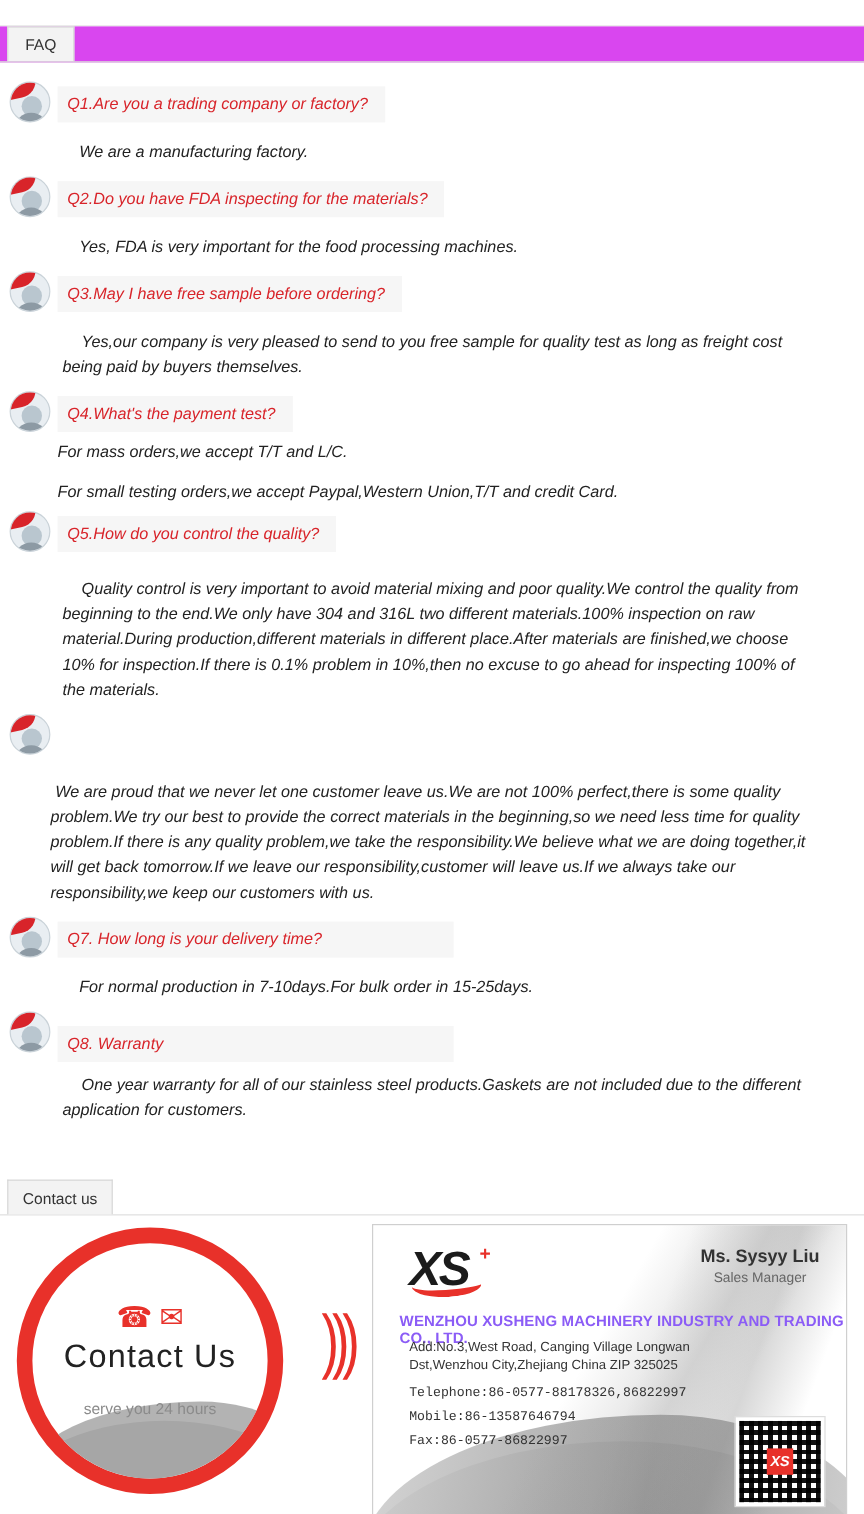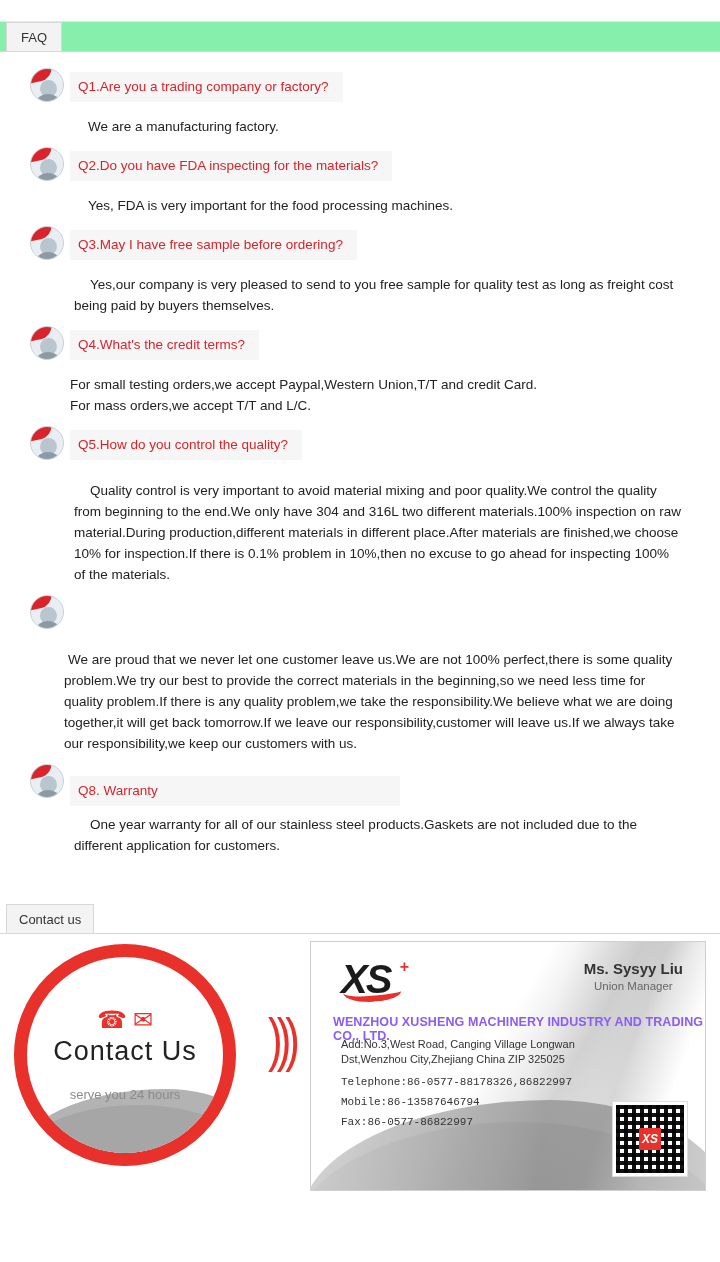--- a/index.html
+++ b/index.html
@@ -19,39 +19,40 @@
   
   .top-strip {
     height: 22px;
     background: #ffffff;
     border-bottom: 1px solid #e6e6e6;
   }
   .tab-bar {
     height: 30px;
     border-bottom: 1px solid #d8d8d8;
     position: relative;
-    background: #86efac;
+    background: #d946ef;
   }
   .tab {
     position: absolute;
     left: 6px;
     top: 0;
     height: 29px;
     line-height: 29px;
     padding: 0 14px;
     background: #f3f3f3;
     border: 1px solid #d8d8d8;
     border-bottom: none;
     font-size: 13px;
     color: #333;
   }
 
   
   .faq-wrap {
-    padding: 16px 14px 0 30px;
+    padding: 16px 14px 0 8px;
+    font-style: italic;
   }
   .faq-item {
     position: relative;
     margin-bottom: 6px;
   }
   .q-row {
     position: relative;
     min-height: 40px;
     padding-left: 40px;
   }
@@ -396,24 +397,24 @@
       <div class="a-block">Yes,our company is very pleased to send to you free sample for quality test as long as freight cost being paid by buyers themselves.</div>
     </div>
 
     <div class="faq-item">
       <div class="q-row">
         <div class="avatar">
           <div class="hat"></div>
             <div class="face"></div>
             <div class="body"></div>
         </div>
-        <div class="q-text">Q4.What's the credit terms?</div>
-      </div>
+        <div class="q-text">Q4.What's the payment test?</div>
+      </div>
+      <div class="a-text no-indent" style="padding-top:0;">For mass orders,we accept T/T and L/C.</div>
       <div class="a-text no-indent" style="padding-bottom:0;">For small testing orders,we accept Paypal,Western Union,T/T and credit Card.</div>
-      <div class="a-text no-indent" style="padding-top:0;">For mass orders,we accept T/T and L/C.</div>
     </div>
 
     <div class="faq-item">
       <div class="q-row">
         <div class="avatar">
           <div class="hat"></div>
             <div class="face"></div>
             <div class="body"></div>
         </div>
         <div class="q-text">Q5.How do you control the quality?</div>
@@ -425,20 +426,31 @@
       <div class="q-row">
         <div class="avatar">
           <div class="hat"></div>
             <div class="face"></div>
             <div class="body"></div>
         </div>
       </div>
       <div class="a-block tight" style="padding-left:34px;padding-top:14px;">We are proud that we never let one customer leave us.We are not 100% perfect,there is some quality problem.We try our best to provide the correct materials in the beginning,so we need less time for quality problem.If there is any quality problem,we take the responsibility.We believe what we are doing together,it will get back tomorrow.If we leave our responsibility,customer will leave us.If we always take our responsibility,we keep our customers with us.</div>
     </div>
 
+    <div class="faq-item">
+      <div class="q-row">
+        <div class="avatar">
+          <div class="hat"></div>
+            <div class="face"></div>
+            <div class="body"></div>
+        </div>
+        <div class="q-text" style="min-width:330px;">Q7. How long is your delivery time?</div>
+      </div>
+      <div class="a-text">For normal production in 7-10days.For bulk order in 15-25days.</div>
+    </div>
 
     <div class="faq-item">
       <div class="q-row">
         <div class="avatar">
           <div class="hat"></div>
             <div class="face"></div>
             <div class="body"></div>
         </div>
         <div class="q-text" style="min-width:330px;margin-top:12px;">Q8. Warranty</div>
       </div>
@@ -474,21 +486,21 @@
       <div class="card-grad"></div>
 
       <div class="logo">
         <div class="xs">XS</div>
         <div class="swoosh"></div>
         <div class="plus">+</div>
       </div>
 
       <div class="person">
         <div class="name">Ms. Sysyy Liu</div>
-        <div class="role">Union Manager</div>
+        <div class="role">Sales Manager</div>
       </div>
 
       <div class="company">WENZHOU XUSHENG MACHINERY INDUSTRY AND TRADING CO., LTD.</div>
       <div class="addr">Add:No.3,West Road, Canging Village Longwan Dst,Wenzhou City,Zhejiang China ZIP 325025</div>
 
       <div class="contacts">
         <div>Telephone:86-0577-88178326,86822997</div>
         <div>Mobile:86-13587646794</div>
         <div>Fax:86-0577-86822997</div>
       </div>

